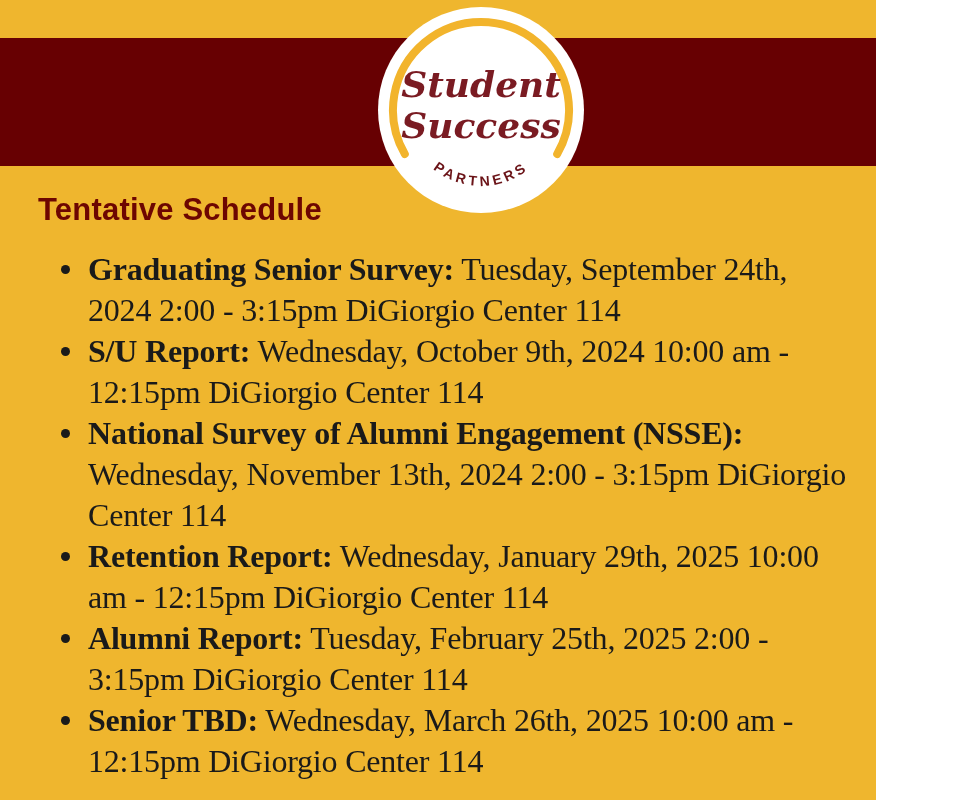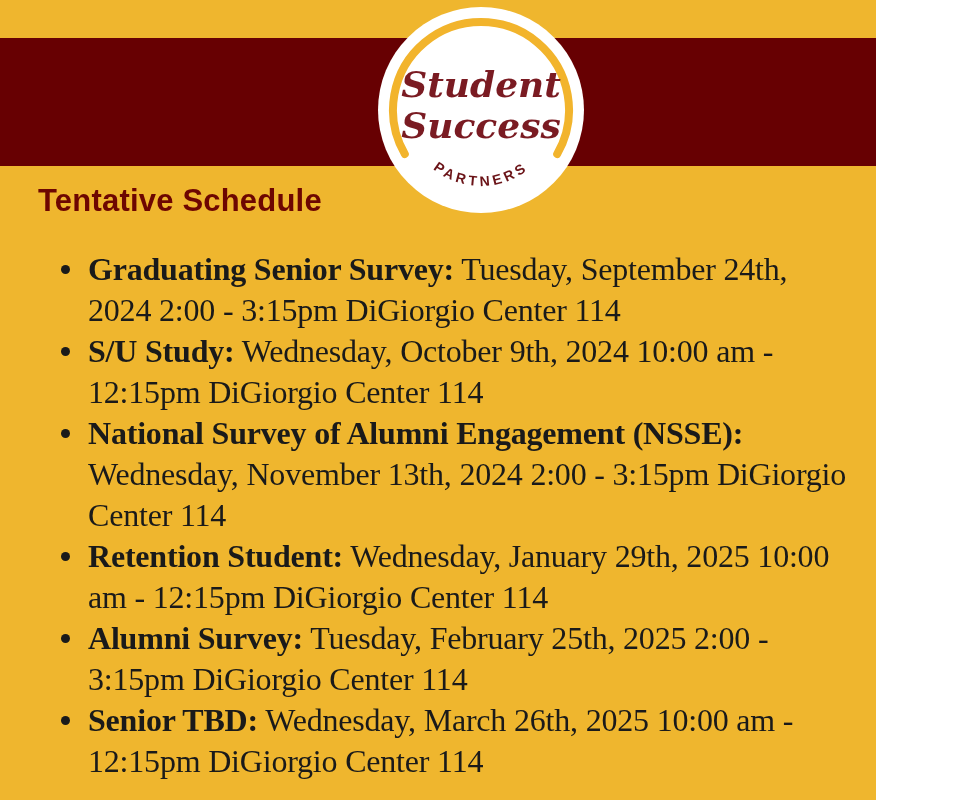--- a/index.html
+++ b/index.html
@@ -47,21 +47,21 @@
   .logo-arc-text {
     font-family: "Liberation Sans", sans-serif;
     font-weight: bold;
     font-size: 14px;
     letter-spacing: 3.5px;
     fill: var(--logo-arc-maroon);
   }
 
   .page-title {
     position: absolute;
-    left: 38px; top: 183px;
+    left: 38px; top: 192px;
     font-size: 31px;
     font-weight: bold;
     color: var(--heading-maroon);
     letter-spacing: 0.2px;
   }
 
   .schedule-list {
     position: absolute;
     left: 60px; top: 249px;
     width: 790px;
@@ -104,36 +104,36 @@
   <h1 class="page-title">Tentative Schedule</h1>
 
   <ul class="schedule-list">
   <li class="schedule-item">
     <span class="bullet-dot"></span>
     <span class="event-name">Graduating Senior Survey:</span><span class="event-details"> Tuesday, September 24th, 2024 2:00 - 3:15pm DiGiorgio Center 114</span>
   </li>
 
   <li class="schedule-item">
     <span class="bullet-dot"></span>
-    <span class="event-name">S/U Study:</span><span class="event-details"> Wednesday, October 9th, 2024 10:00 am - 12:15pm DiGiorgio Center 114</span>
+    <span class="event-name">S/U Report:</span><span class="event-details"> Wednesday, October 9th, 2024 10:00 am - 12:15pm DiGiorgio Center 114</span>
   </li>
 
   <li class="schedule-item">
     <span class="bullet-dot"></span>
     <span class="event-name">National Survey of Alumni Engagement (NSSE):</span><span class="event-details"> Wednesday, November 13th, 2024 2:00 - 3:15pm DiGiorgio Center 114</span>
   </li>
 
   <li class="schedule-item">
     <span class="bullet-dot"></span>
-    <span class="event-name">Retention Student:</span><span class="event-details"> Wednesday, January 29th, 2025 10:00 am - 12:15pm DiGiorgio Center 114</span>
+    <span class="event-name">Retention Report:</span><span class="event-details"> Wednesday, January 29th, 2025 10:00 am - 12:15pm DiGiorgio Center 114</span>
   </li>
 
   <li class="schedule-item">
     <span class="bullet-dot"></span>
-    <span class="event-name">Alumni Survey:</span><span class="event-details"> Tuesday, February 25th, 2025 2:00 - 3:15pm DiGiorgio Center 114</span>
+    <span class="event-name">Alumni Report:</span><span class="event-details"> Tuesday, February 25th, 2025 2:00 - 3:15pm DiGiorgio Center 114</span>
   </li>
 
   <li class="schedule-item">
     <span class="bullet-dot"></span>
     <span class="event-name">Senior TBD:</span><span class="event-details"> Wednesday, March 26th, 2025 10:00 am - 12:15pm DiGiorgio Center 114</span>
   </li>
 </ul>
 
 </div>
 

